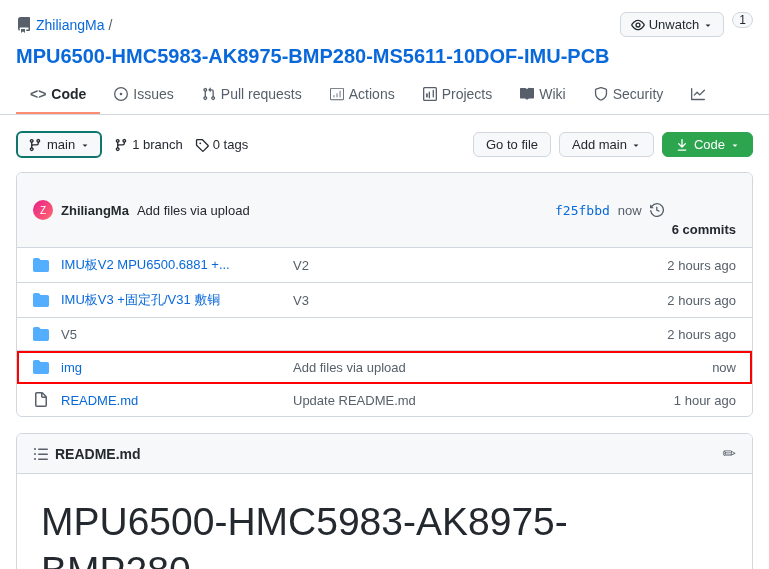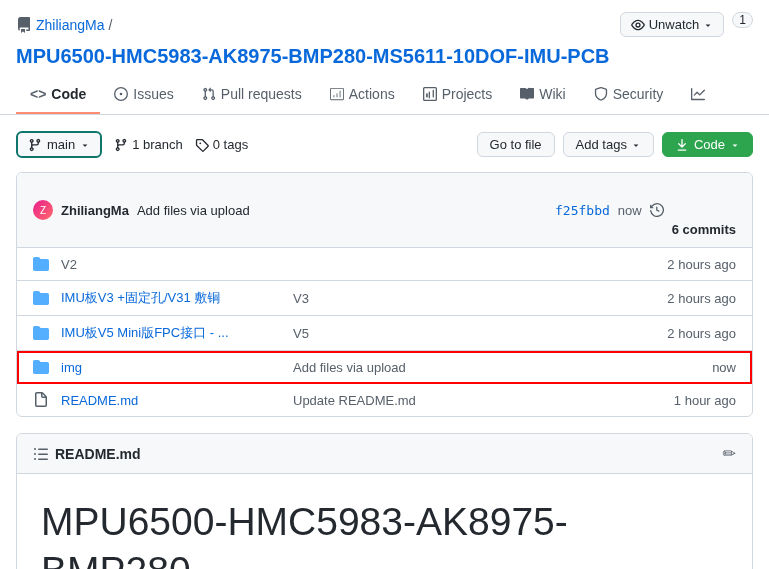--- a/index.html
+++ b/index.html
@@ -439,21 +439,21 @@
         <div class="tag-info">
           <svg width="14" height="14" viewBox="0 0 16 16" fill="currentColor">
               <path fill-rule="evenodd" d="M2.5 7.775V2.75a.25.25 0 01.25-.25h5.025a.25.25 0 01.177.073l6.25 6.25a.25.25 0 010 .354l-5.025 5.025a.25.25 0 01-.354 0l-6.25-6.25a.25.25 0 01-.073-.177zm-1.5 0V2.75C1 1.784 1.784 1 2.75 1h5.025c.464 0 .91.184 1.238.513l6.25 6.25a1.75 1.75 0 010 2.474l-5.026 5.026a1.75 1.75 0 01-2.474 0l-6.25-6.25A1.75 1.75 0 011 7.775zM6 5a1 1 0 100 2 1 1 0 000-2z"></path>
             </svg>
           <span>0 tags</span>
         </div>
       </div>
       <div class="branch-bar-right">
         <button class="goto-file-btn">Go to file</button>
         <button class="add-file-btn">
-          <span>Add tags</span>
+          <span>Add main</span>
           <svg width="10" height="10" viewBox="0 0 16 16" fill="currentColor">
               <path d="M4.427 7.427l3.396 3.396a.25.25 0 00.354 0l3.396-3.396A.25.25 0 0011.396 7H4.604a.25.25 0 00-.177.427z"></path>
             </svg>
         </button>
         <button class="code-btn">
           <svg width="14" height="14" viewBox="0 0 16 16" fill="white">
               <path fill-rule="evenodd" d="M7.47 10.78a.75.75 0 001.06 0l3.75-3.75a.75.75 0 00-1.06-1.06L8.75 8.44V1.75a.75.75 0 00-1.5 0v6.69L4.78 5.97a.75.75 0 00-1.06 1.06l3.75 3.75zM3.75 13a.75.75 0 000 1.5h8.5a.75.75 0 000-1.5h-8.5z"></path>
             </svg>
           <span>Code</span>
           <svg width="10" height="10" viewBox="0 0 16 16" fill="white">
@@ -480,38 +480,38 @@
           <div class="commits-link">
             <span class="commits-count">6 commits</span>
           </div>
         </div>
       </div>
 
       <div class="file-row">
         <svg class="file-icon" width="16" height="16" viewBox="0 0 16 16" fill="#54aeff">
             <path d="M1.75 1A1.75 1.75 0 000 2.75v10.5C0 14.216.784 15 1.75 15h12.5A1.75 1.75 0 0016 13.25v-8.5A1.75 1.75 0 0014.25 3h-6.5a.25.25 0 01-.2-.1l-.9-1.2C6.07 1.26 5.55 1 5 1H1.75z"></path>
           </svg>
+        <span class="file-name">IMU板V2 MPU6500.6881 +...</span>
         <span class="file-desc">V2</span>
         <span class="file-time">2 hours ago</span>
       </div>
 
       <div class="file-row">
         <svg class="file-icon" width="16" height="16" viewBox="0 0 16 16" fill="#54aeff">
             <path d="M1.75 1A1.75 1.75 0 000 2.75v10.5C0 14.216.784 15 1.75 15h12.5A1.75 1.75 0 0016 13.25v-8.5A1.75 1.75 0 0014.25 3h-6.5a.25.25 0 01-.2-.1l-.9-1.2C6.07 1.26 5.55 1 5 1H1.75z"></path>
           </svg>
         <span class="file-name">IMU板V3 +固定孔/V31 敷铜</span>
         <span class="file-desc">V3</span>
         <span class="file-time">2 hours ago</span>
       </div>
 
       <div class="file-row">
         <svg class="file-icon" width="16" height="16" viewBox="0 0 16 16" fill="#54aeff">
             <path d="M1.75 1A1.75 1.75 0 000 2.75v10.5C0 14.216.784 15 1.75 15h12.5A1.75 1.75 0 0016 13.25v-8.5A1.75 1.75 0 0014.25 3h-6.5a.25.25 0 01-.2-.1l-.9-1.2C6.07 1.26 5.55 1 5 1H1.75z"></path>
           </svg>
-        <span class="file-name">IMU板V5 Mini版FPC接口 - ...</span>
         <span class="file-desc">V5</span>
         <span class="file-time">2 hours ago</span>
       </div>
 
       <div class="file-row highlighted">
         <svg class="file-icon" width="16" height="16" viewBox="0 0 16 16" fill="#54aeff">
             <path d="M1.75 1A1.75 1.75 0 000 2.75v10.5C0 14.216.784 15 1.75 15h12.5A1.75 1.75 0 0016 13.25v-8.5A1.75 1.75 0 0014.25 3h-6.5a.25.25 0 01-.2-.1l-.9-1.2C6.07 1.26 5.55 1 5 1H1.75z"></path>
           </svg>
         <span class="file-name">img</span>
         <span class="file-desc">Add files via upload</span>

